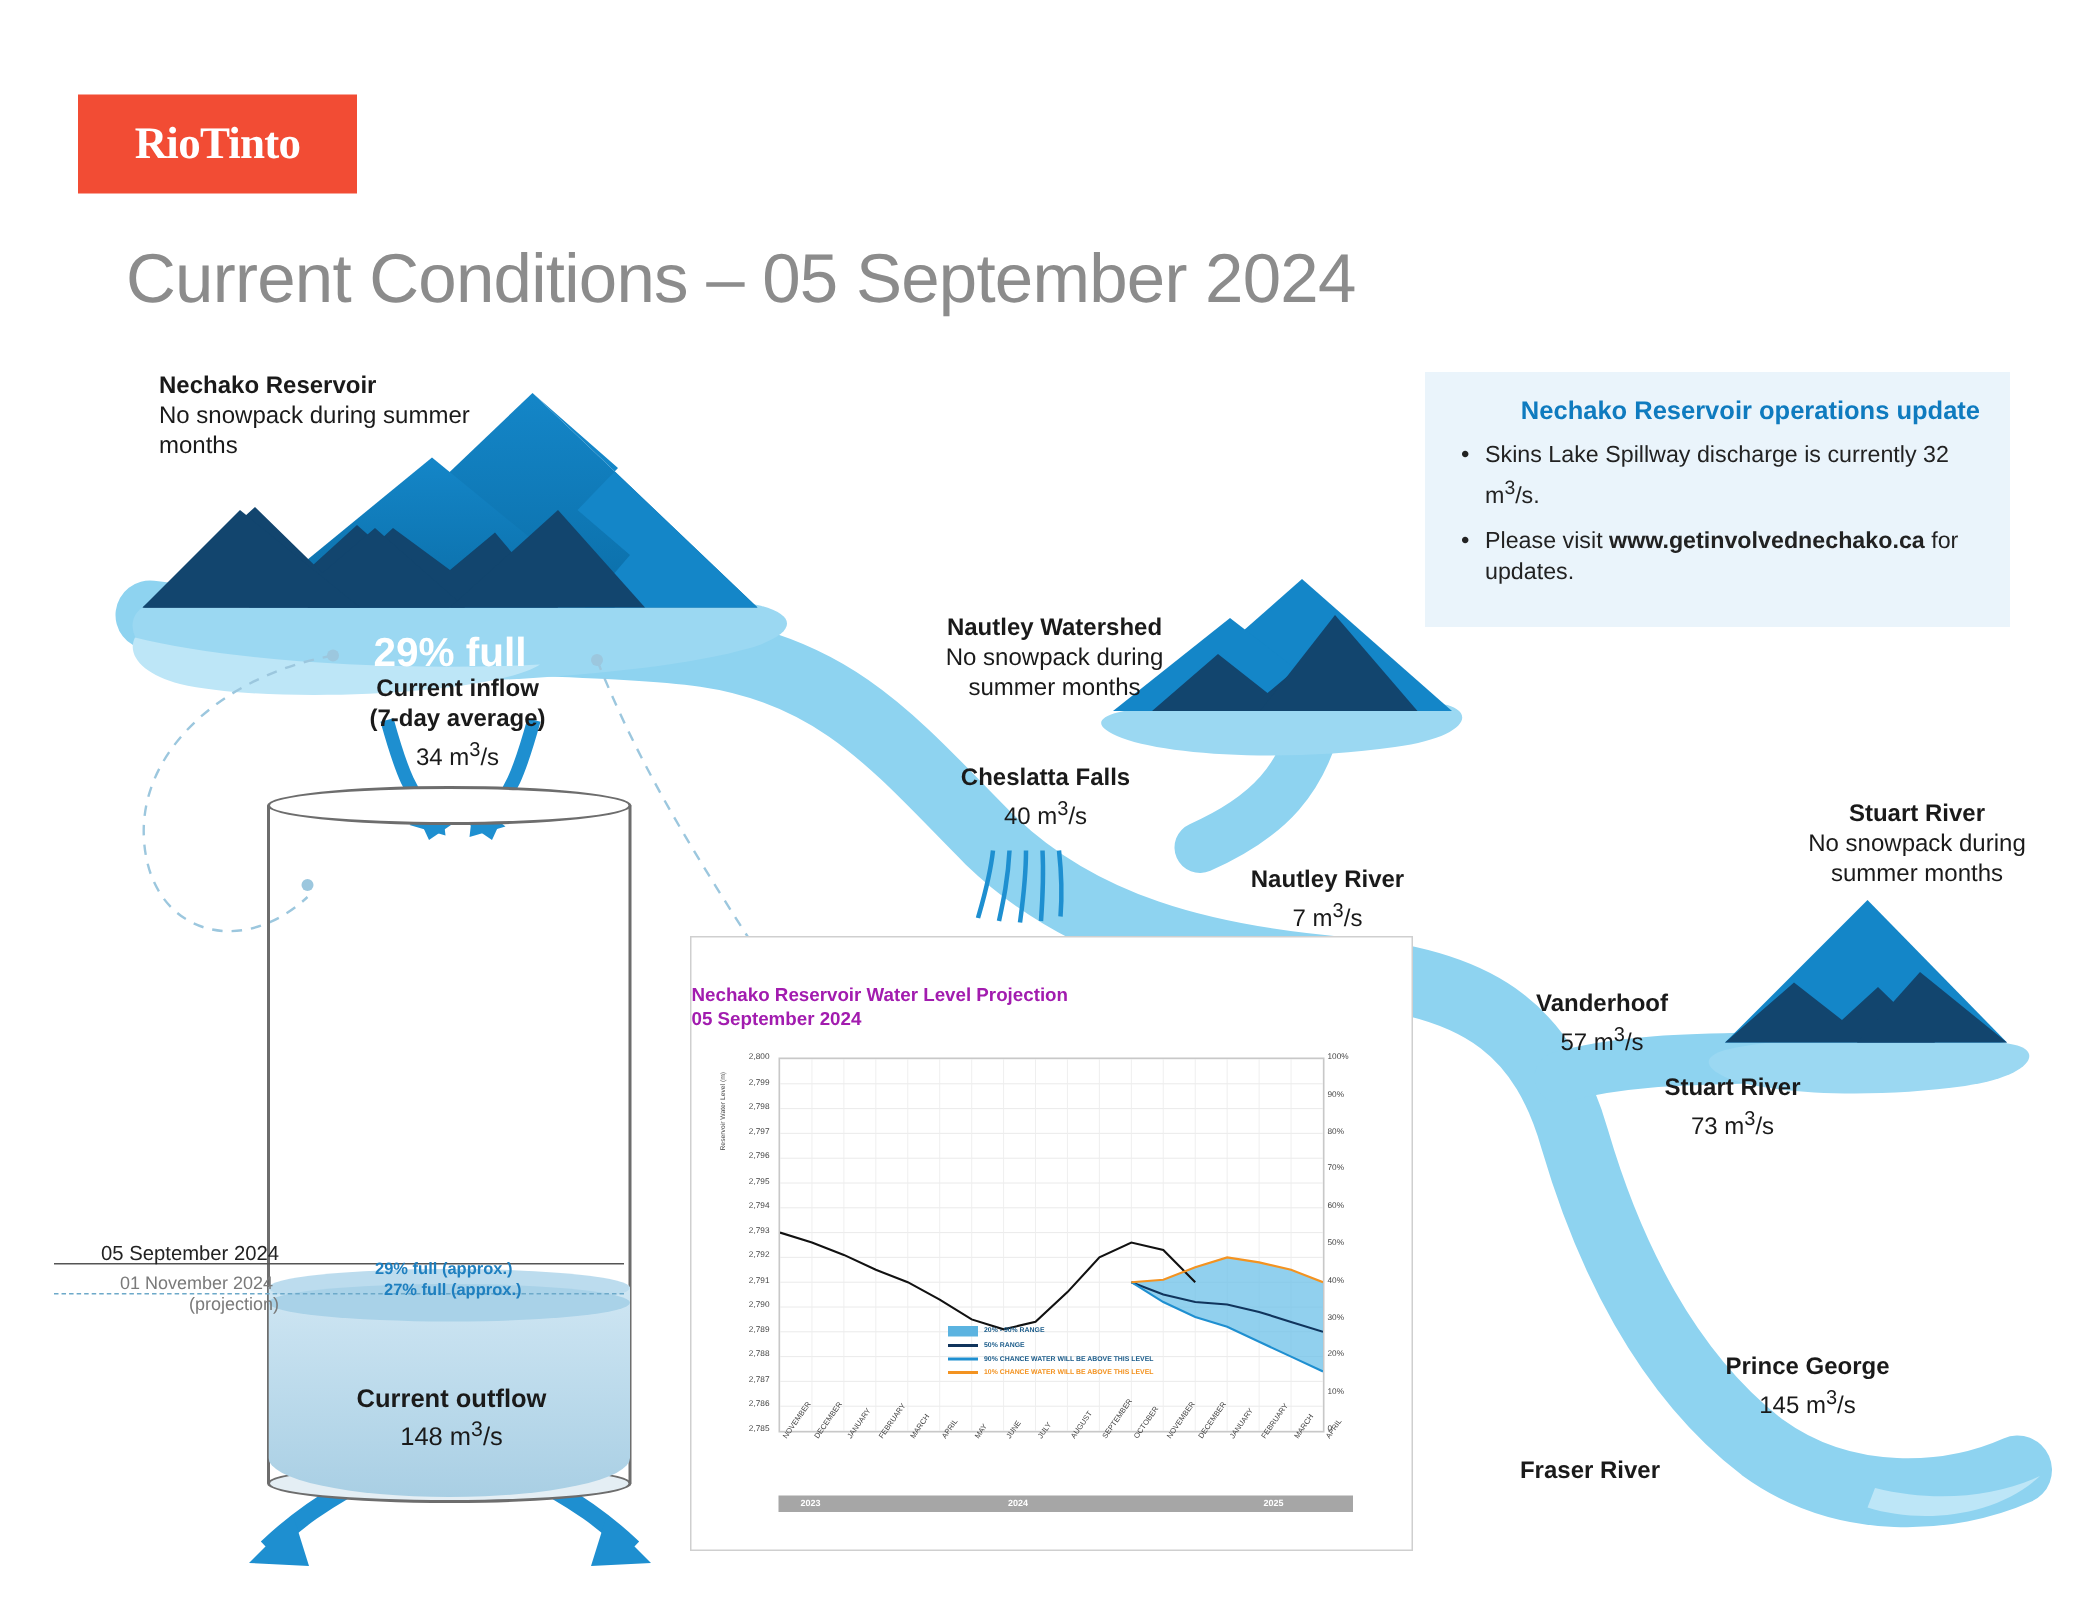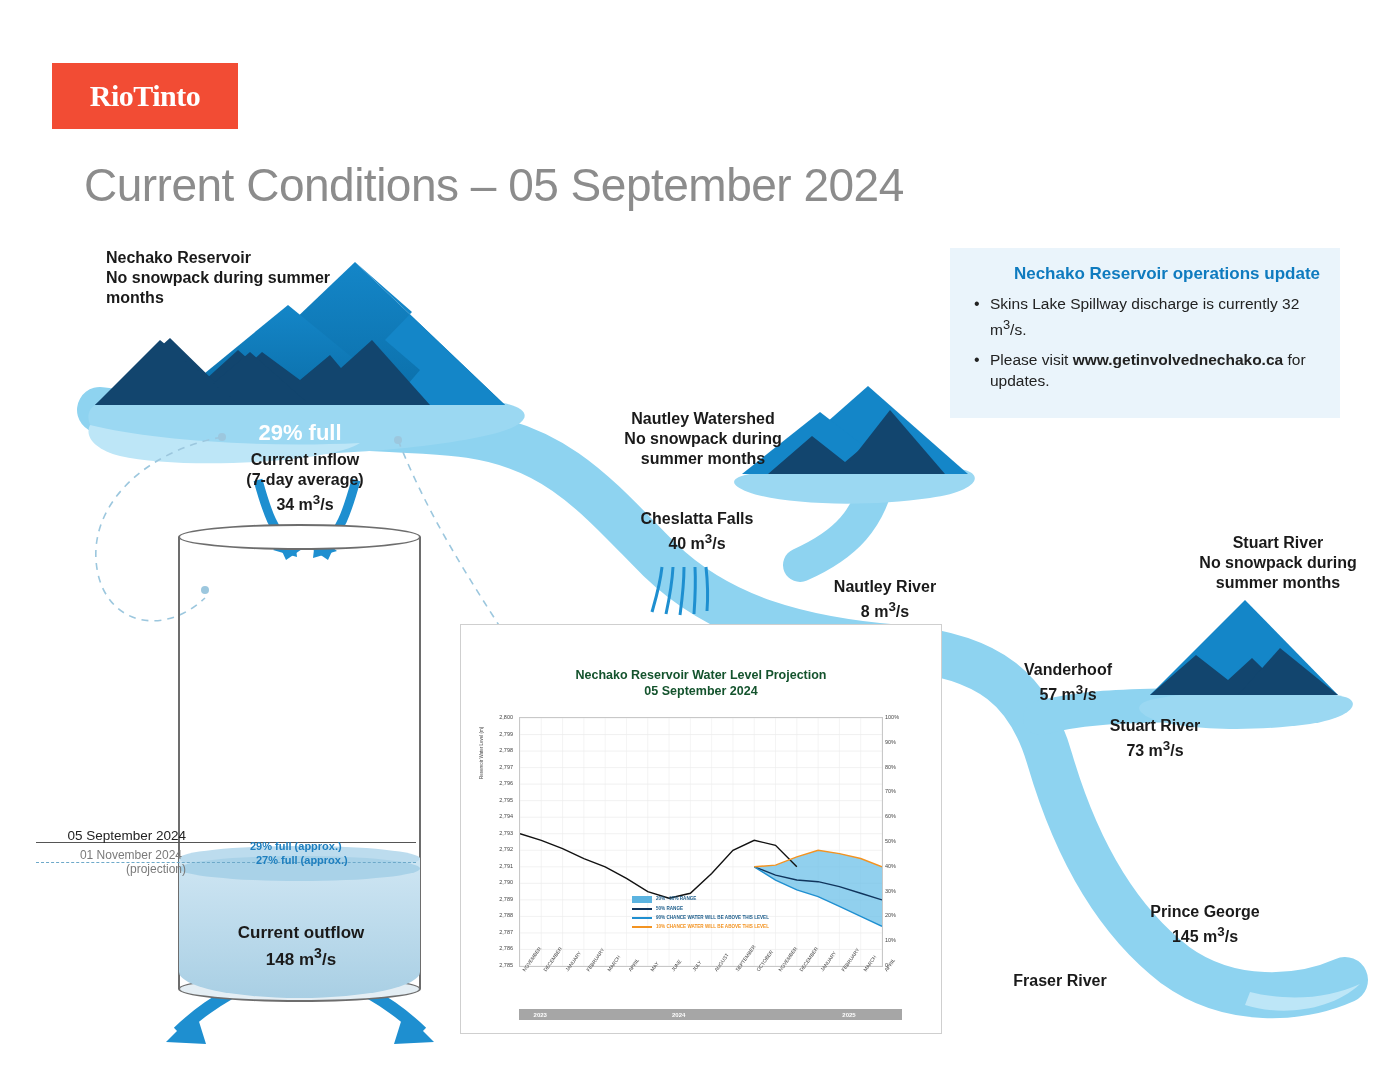--- a/index.html
+++ b/index.html
@@ -36,21 +36,21 @@
     position:relative;font-size:15.5px;line-height:21px;color:#222;margin-bottom:9px;padding-left:2px;
   }
   #update-box li:before{
     content:"•";position:absolute;left:-14px;top:0;color:#222;font-size:16px;
   }
   #update-box b{font-weight:bold;}
 
   
   .lbl{font-size:16px;line-height:20px;color:#1a1a1a;text-align:center;}
   .lbl .t{font-weight:bold;}
-  .lbl .s{font-weight:700;}
+  .lbl .s{font-weight:400;}
 
   
   #rivers{left:0;top:0;width:1400px;height:1082px;}
 
   
   #tank{left:178px;top:524px;width:244px;height:480px;}
   .tank-body{
     position:absolute;left:0;top:13px;width:243px;height:452px;
     border-left:2px solid #6d6d6d;border-right:2px solid #6d6d6d;
     box-sizing:border-box;
@@ -83,22 +83,22 @@
   .projline{
     position:absolute;border-top:1px dashed #6da9c9;
   }
 
   
   #chart-panel{
     left:460px;top:624px;width:482px;height:410px;background:#fff;
     border:1px solid #cfcfcf;box-sizing:border-box;
   }
   #chart-title{
-    text-align:center;font-size:12.5px;font-weight:bold;color:#14532d;
-    margin-top:42px;line-height:16px;
+    font-size:12.5px;font-weight:bold;color:#a21caf;
+    margin-top:30px;line-height:16px;
   }
   #plot-wrap{position:relative;margin:10px auto 0 auto;width:440px;height:310px;}
   .axis-label-y{
     position:absolute;left:-2px;top:70px;transform:rotate(-90deg);transform-origin:left top;
     font-size:4.5px;color:#444;white-space:nowrap;
   }
   .ytick{position:absolute;font-size:5.5px;color:#444;text-align:right;width:26px;}
   .ytickR{position:absolute;font-size:5.5px;color:#444;text-align:left;width:26px;}
   .plotbox{position:absolute;left:38px;top:8px;width:362px;height:248px;border:1px solid #c8c8c8;background:#fff;}
   .xtick{
@@ -235,21 +235,21 @@
   <div class="s">No snowpack during summer months</div>
 </div>
 
 <div class="abs lbl" style="left:604px;top:509px;width:186px;">
   <div class="t">Cheslatta Falls</div>
   <div class="s"><span>40 m</span><sup>3</sup><span>/s</span></div>
 </div>
 
 <div class="abs lbl" style="left:792px;top:531px;width:186px;margin-top:46px;">
   <div class="t">Nautley River</div>
-  <div class="s"><span>8 m</span><sup>3</sup><span>/s</span></div>
+  <div class="s"><span>7 m</span><sup>3</sup><span>/s</span></div>
 </div>
 
 <div class="abs lbl" style="left:975px;top:660px;width:186px;">
   <div class="t">Vanderhoof</div>
   <div class="s"><span>57 m</span><sup>3</sup><span>/s</span></div>
 </div>
 
 <div class="abs lbl" style="left:1062px;top:716px;width:186px;">
   <div class="t">Stuart River</div>
   <div class="s"><span>73 m</span><sup>3</sup><span>/s</span></div>
@@ -258,21 +258,21 @@
 <div class="abs lbl" style="left:1090px;top:902px;width:230px;">
   <div class="t">Prince George</div>
   <div class="s"><span>145 m</span><sup>3</sup><span>/s</span></div>
 </div>
 
 <div class="abs lbl" style="left:960px;top:971px;width:200px;">
   <div class="t">Fraser River</div>
 </div>
 
 <div class="abs" style="left:190px;top:420px;width:220px;text-align:center;">
-  <div style="font-size:22px;font-weight:bold;color:#ffffff;">29% full</div>
+  <div style="font-size:27px;font-weight:bold;color:#ffffff;">29% full</div>
 </div>
 <div class="abs lbl" style="left:200px;top:450px;width:210px;">
   <div class="t">Current inflow</div>
   <div class="t">(7-day average)</div>
   <div class="s"><span>34 m</span><sup>3</sup><span>/s</span></div>
 </div>
 
 <div id="tank" class="abs">
   <div class="tank-body"></div>
   <div class="tank-bottom"></div>

